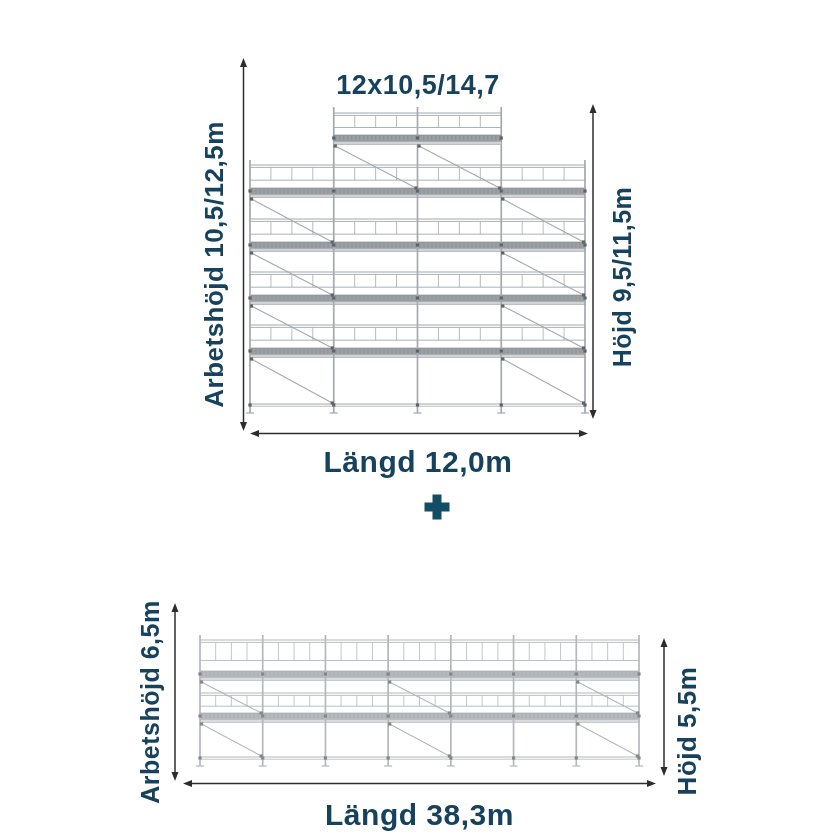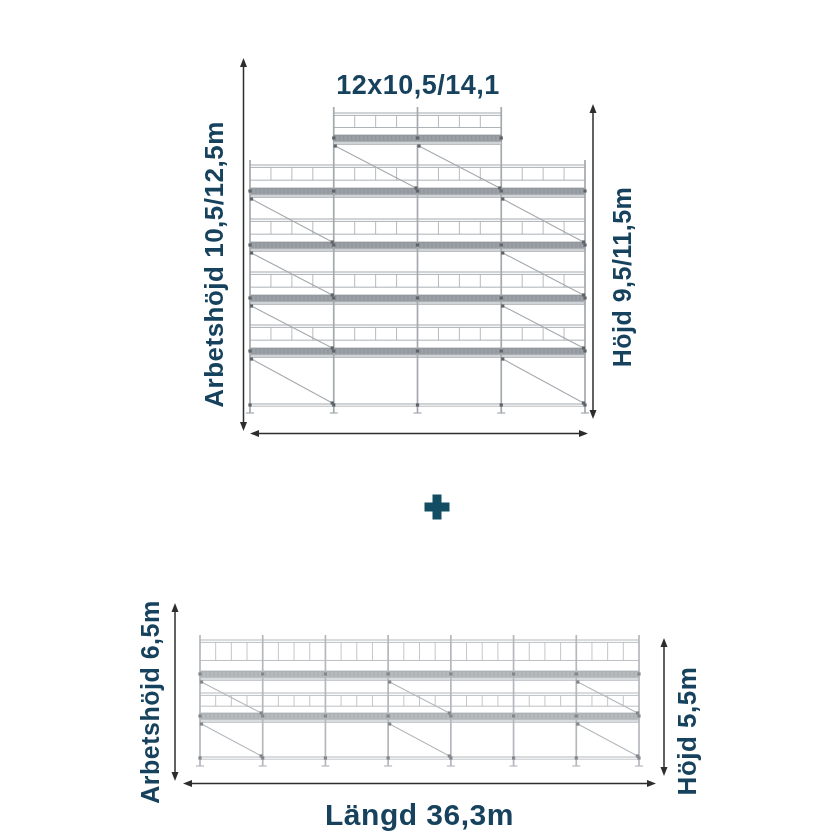--- a/index.html
+++ b/index.html
@@ -896,31 +896,32 @@
         <polygon points="175,781 178.5,772 171.5,772" fill="#2d2d2d"></polygon>
         <line x1="664" y1="646" x2="664" y2="768" stroke="#2d2d2d" stroke-width="1.5"></line>
         <polygon points="664,638 660.5,647 667.5,647" fill="#2d2d2d"></polygon>
         <polygon points="664,776 667.5,767 660.5,767" fill="#2d2d2d"></polygon>
         <line x1="191" y1="783.5" x2="648" y2="783.5" stroke="#2d2d2d" stroke-width="1.5"></line>
         <polygon points="183,783.5 192,787 192,780" fill="#2d2d2d"></polygon>
         <polygon points="656,783.5 647,780 647,787" fill="#2d2d2d"></polygon>
       </g>
     </svg>
 
-  <div class="t title-a">12x10,5/14,1</div>
+  <div class="t title-a">12x10,5/14,7</div>
 
   <div class="t rot label-a-left">Arbetshöjd 10,5/12,5m</div>
 
   <div class="t rot label-a-right">Höjd 9,5/11,5m</div>
 
+  <div class="t langd-a">Längd 12,0m</div>
 
   <svg class="plus" width="26" height="26" viewBox="0 0 26 26">
     <path d="M8.5 0.5 h9 v8 h8 v9 h-8 v8 h-9 v-8 h-8 v-9 h8 z" fill="#134d63"></path>
   </svg>
 
 
   <div class="t rot label-b-left">Arbetshöjd 6,5m</div>
 
   <div class="t rot label-b-right">Höjd 5,5m</div>
 
-  <div class="t langd-b">Längd 36,3m</div>
+  <div class="t langd-b">Längd 38,3m</div>
 
 </div>
 
 </body></html>

